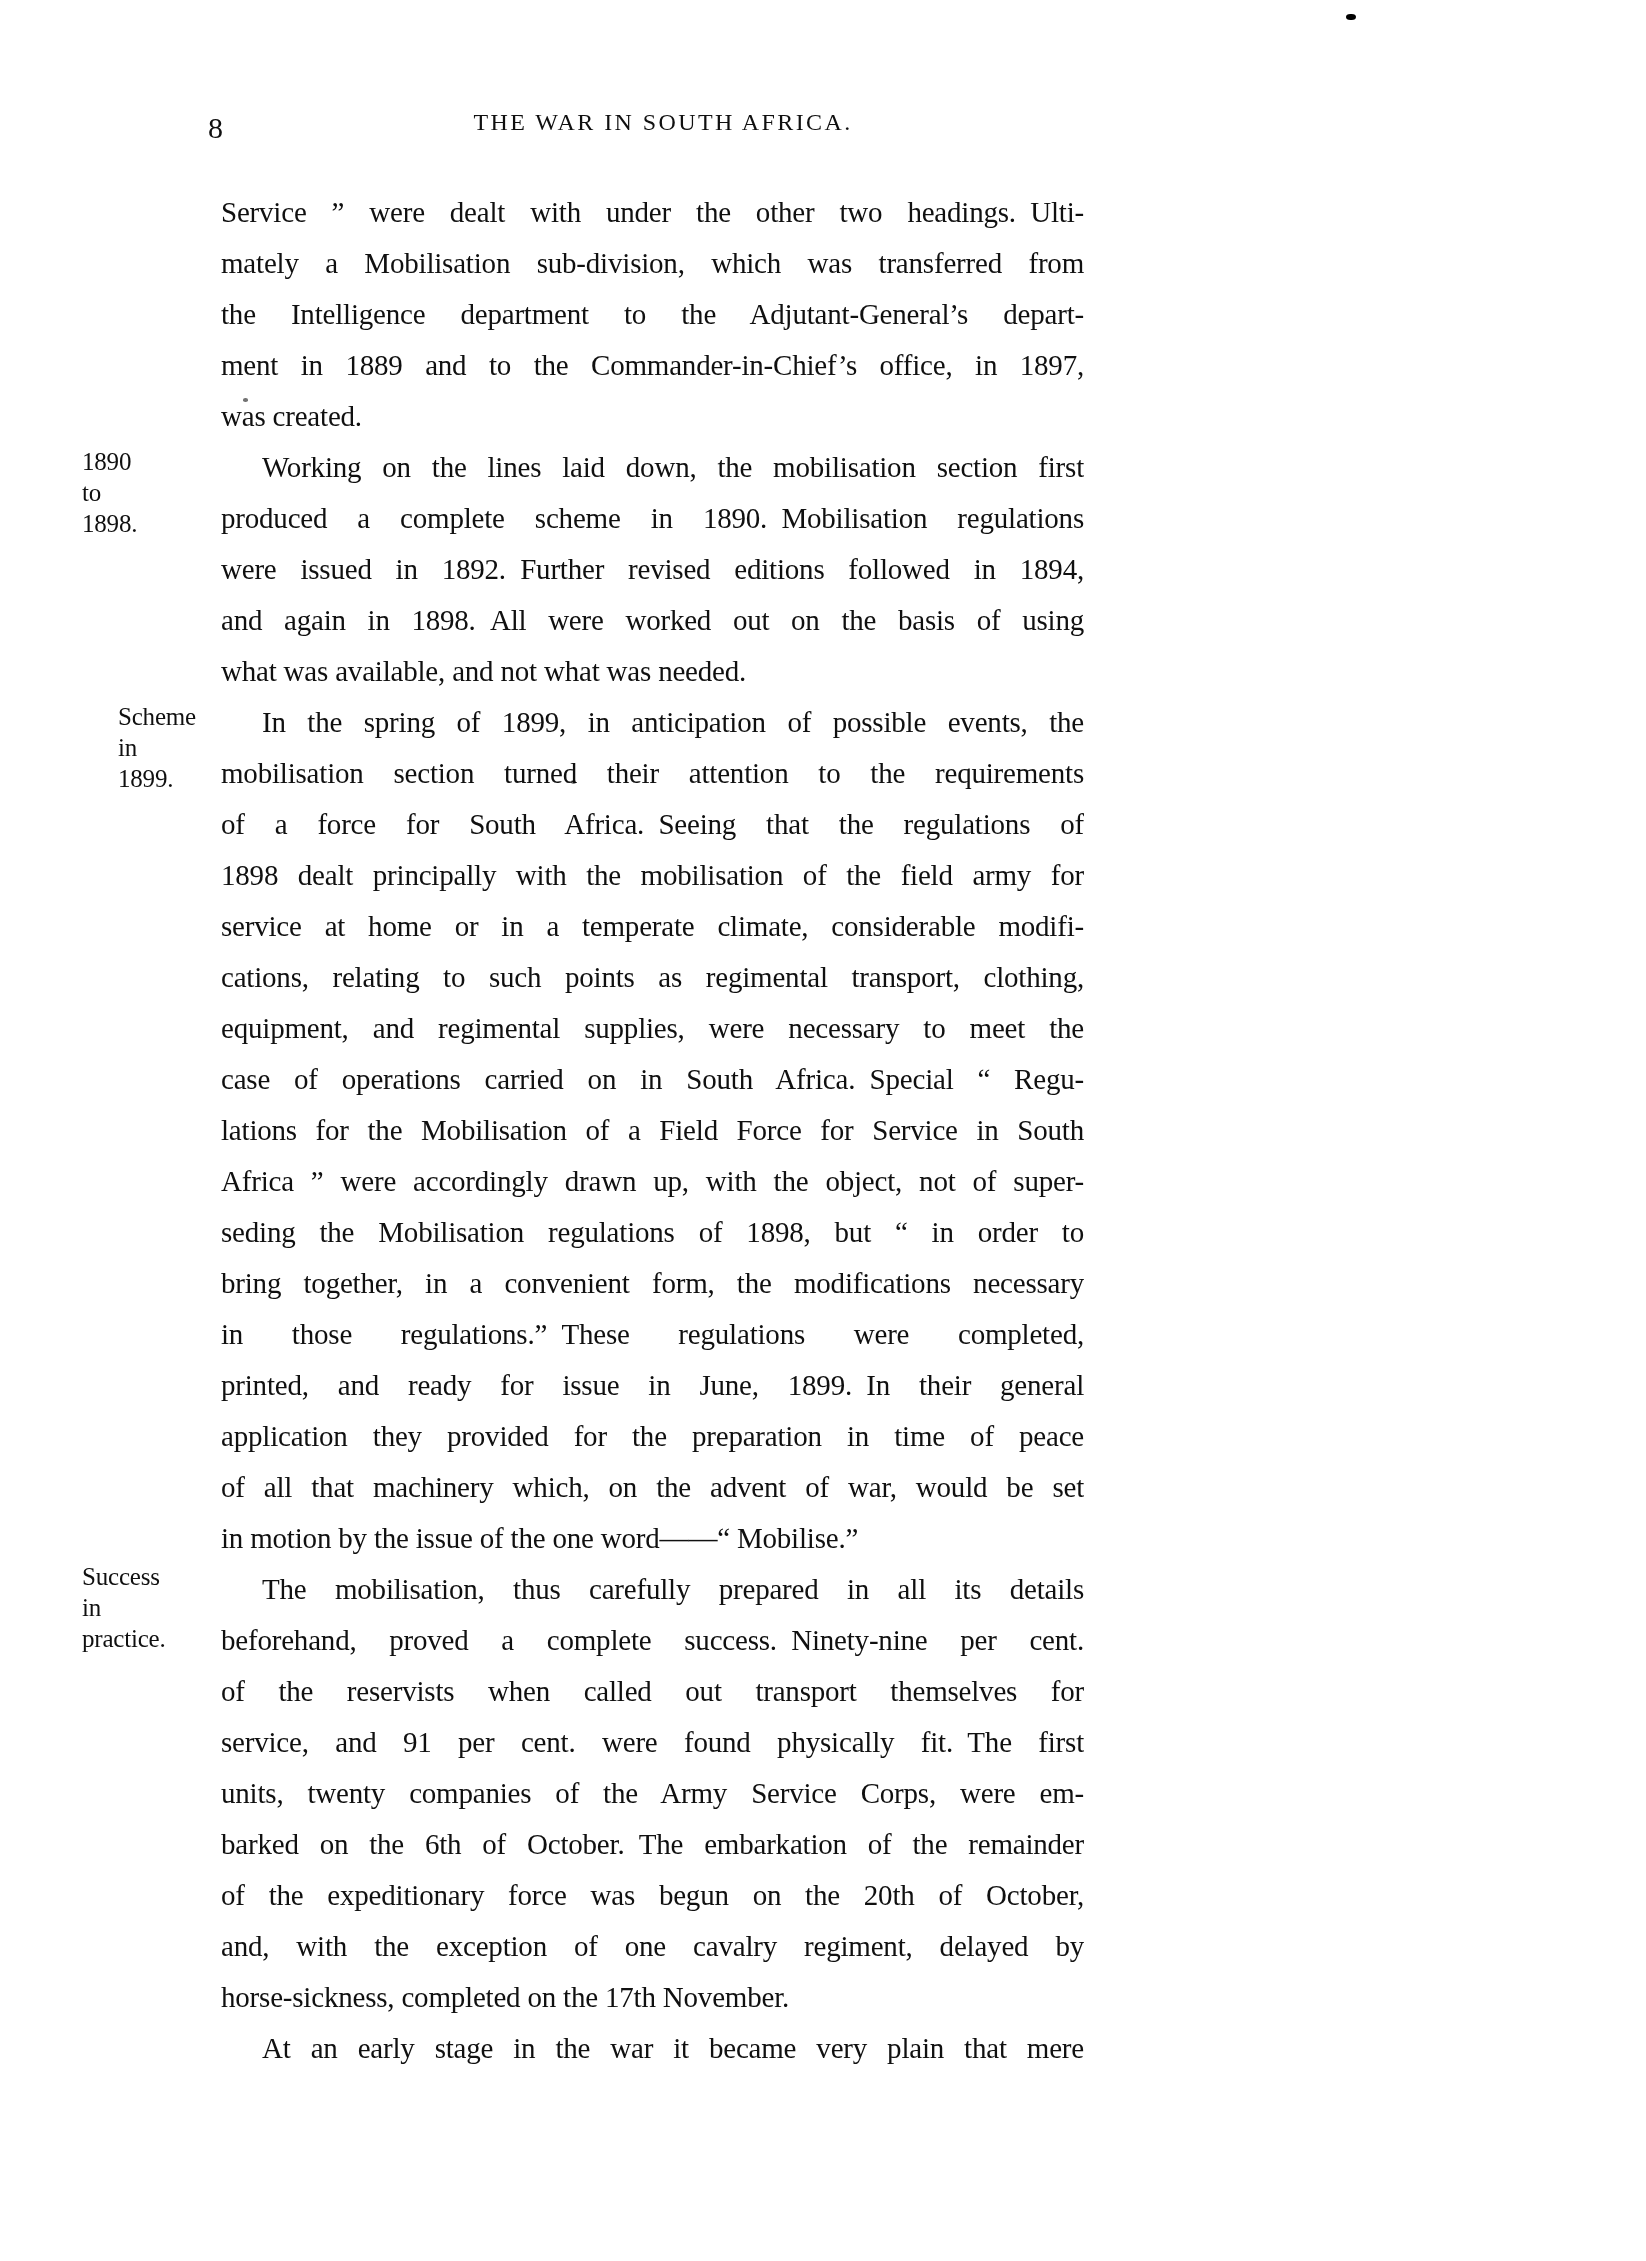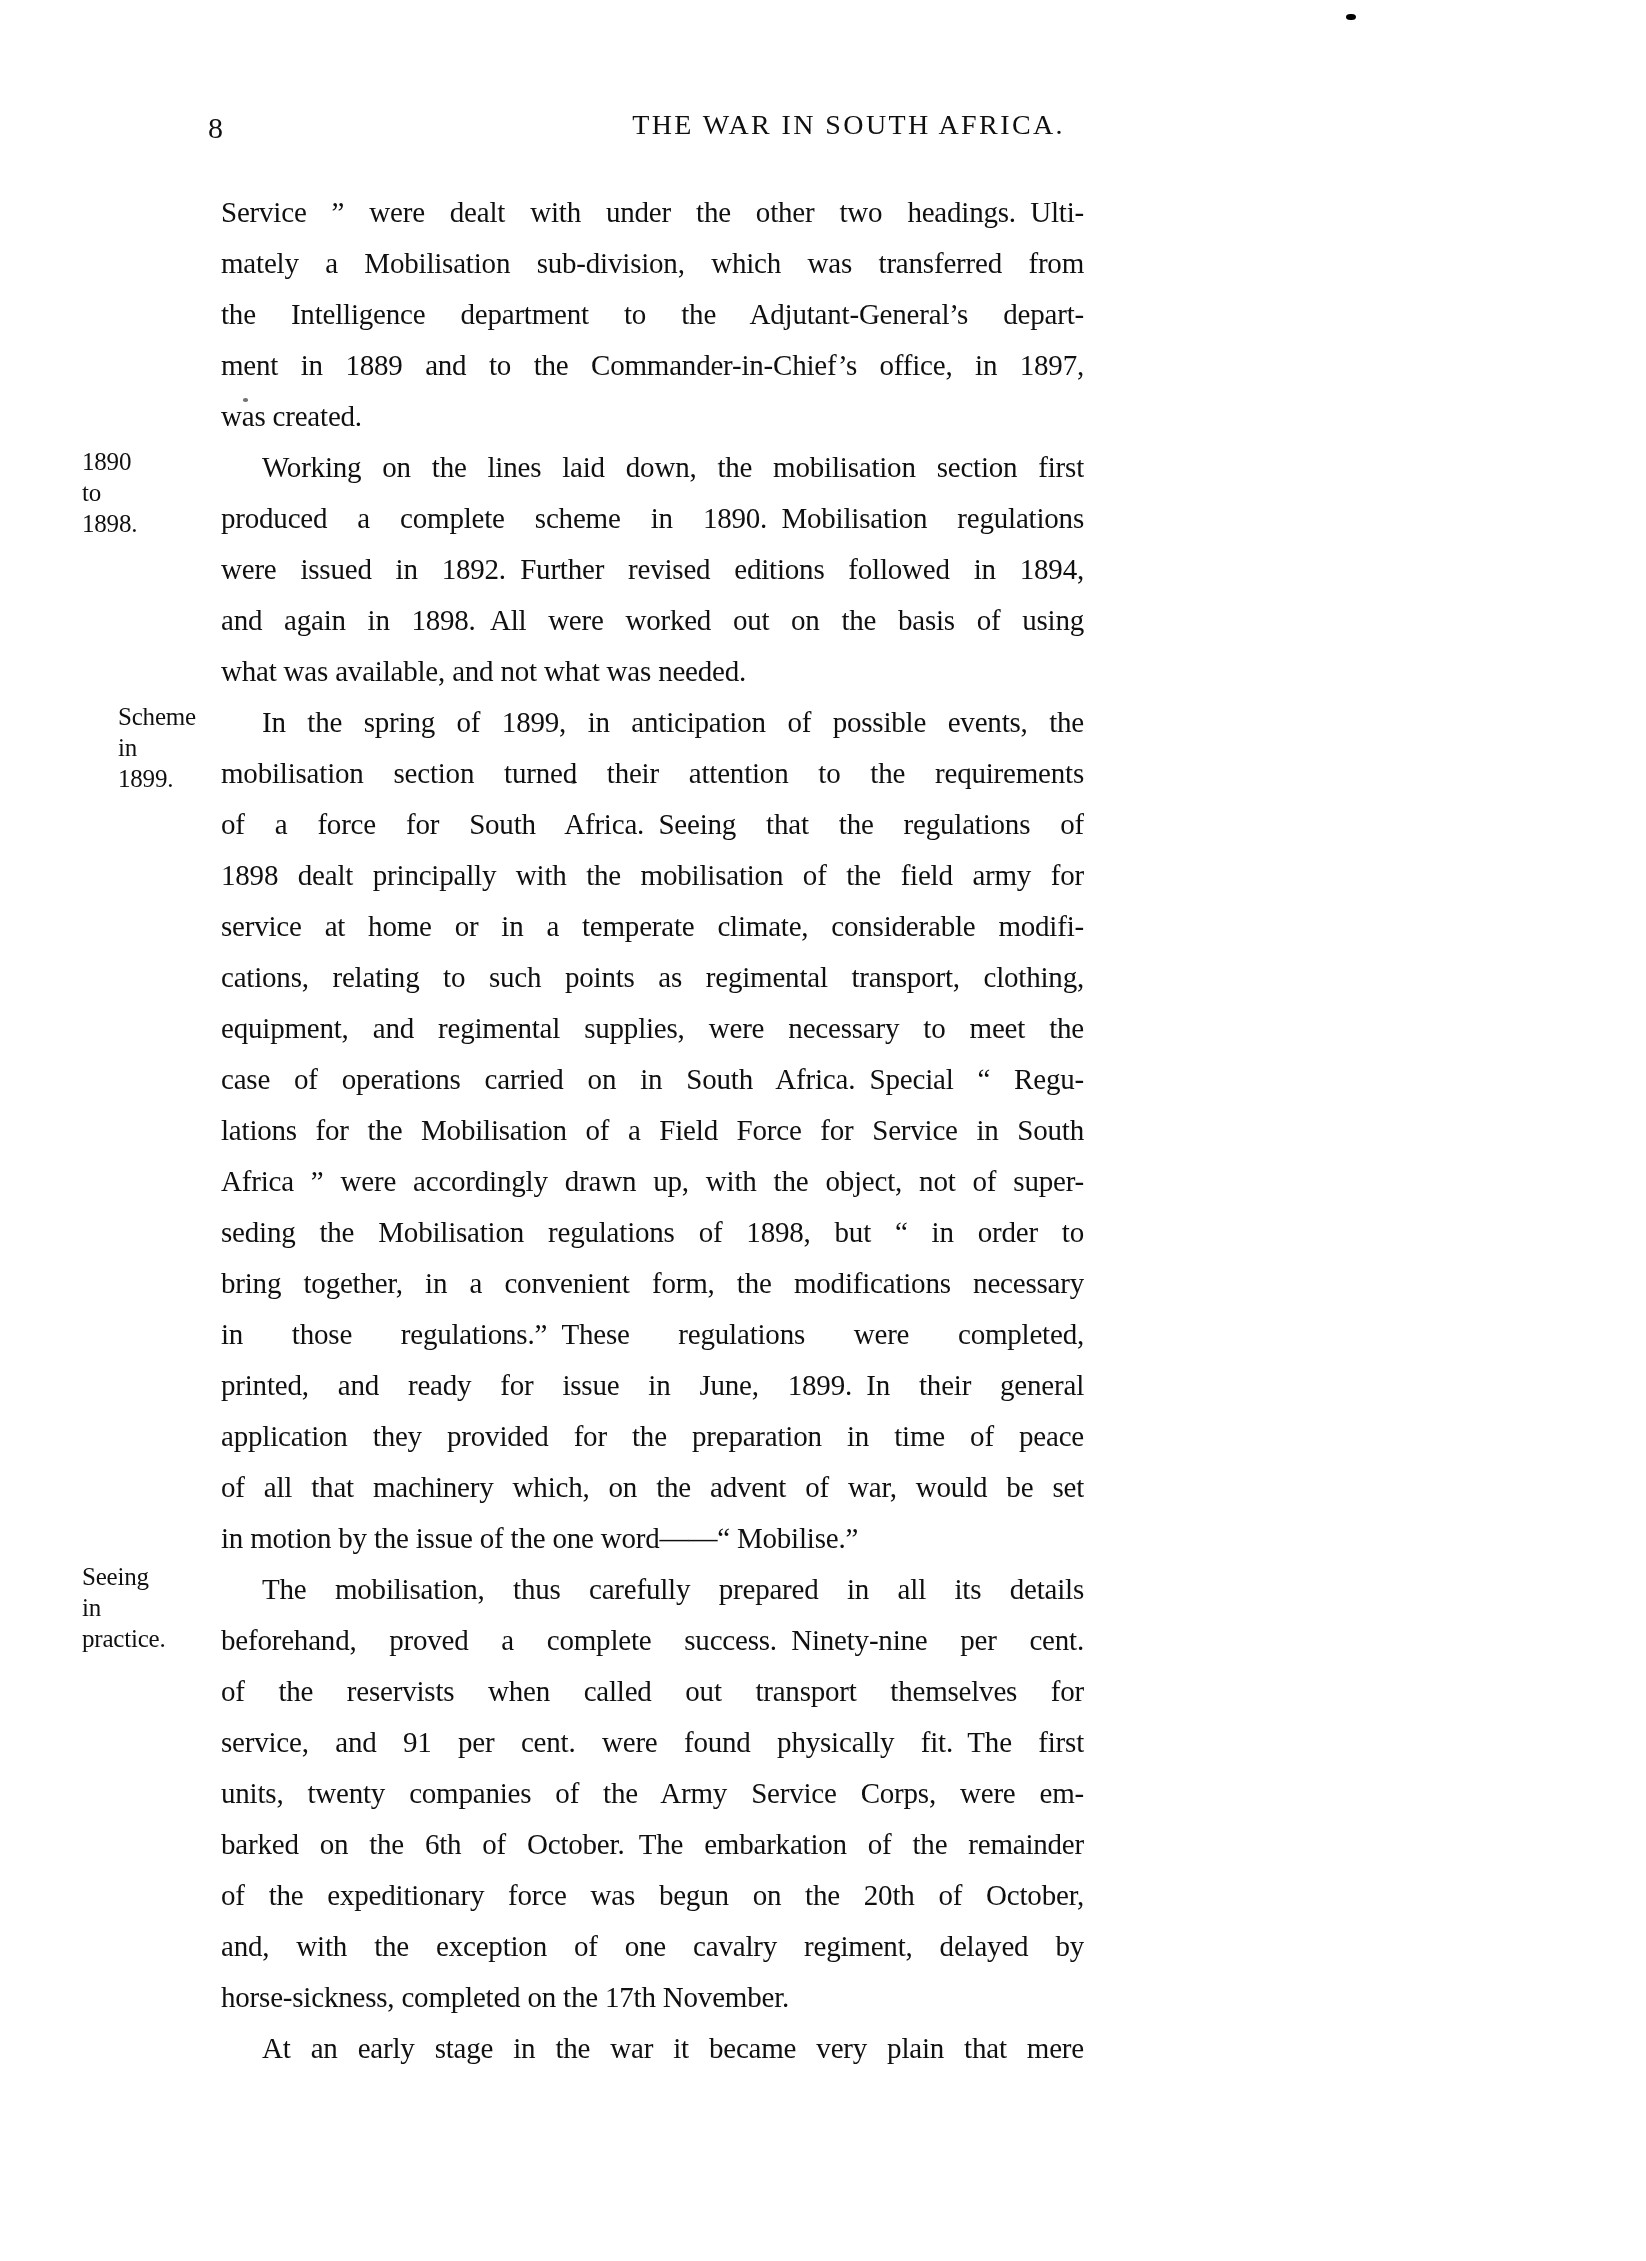--- a/index.html
+++ b/index.html
@@ -8,21 +8,21 @@
     background:#ffffff;
     font-family:"Liberation Serif", serif;
     color:#101010;
     position:relative;
     overflow:hidden;
   }
   .page{position:absolute;inset:0;background:#ffffff;}
   .header{position:absolute;top:109px;left:202px;width:863px;height:43px;}
   .page-num{position:absolute;left:5.9px;top:2px;font-size:30px;}
   .page-title{
-    text-align:right;font-size:28px;letter-spacing:2.4px;
+    text-align:center;font-size:24px;letter-spacing:2.4px;
     padding-left:59px; 
   }
   #text-block{
     position:absolute;left:202px;top:187px;width:863px;
     font-size:29px;line-height:51px;letter-spacing:-0.2px;margin-left:19px;
   }
   .line{
     text-align:justify;
     text-align-last:justify;
     height:51px;overflow:hidden;white-space:normal;
@@ -57,21 +57,21 @@
     <div>1898.</div>
   </div>
 
   <div class="margin-note note-b">
     <div>Scheme</div>
     <div>in</div>
     <div>1899.</div>
   </div>
 
   <div class="margin-note note-c">
-    <div>Seeing</div>
+    <div>Success</div>
     <div>in</div>
     <div>practice.</div>
   </div>
 
   <div id="text-block">
       <div class="line">Service ” were dealt with under the other two headings. Ulti-</div>
       <div class="line">mately a Mobilisation sub-division, which was transferred from</div>
       <div class="line">the Intelligence department to the Adjutant-General’s depart-</div>
       <div class="line">ment in 1889 and to the Commander-in-Chief’s office, in 1897,</div>
       <div class="line last">was created.</div>

